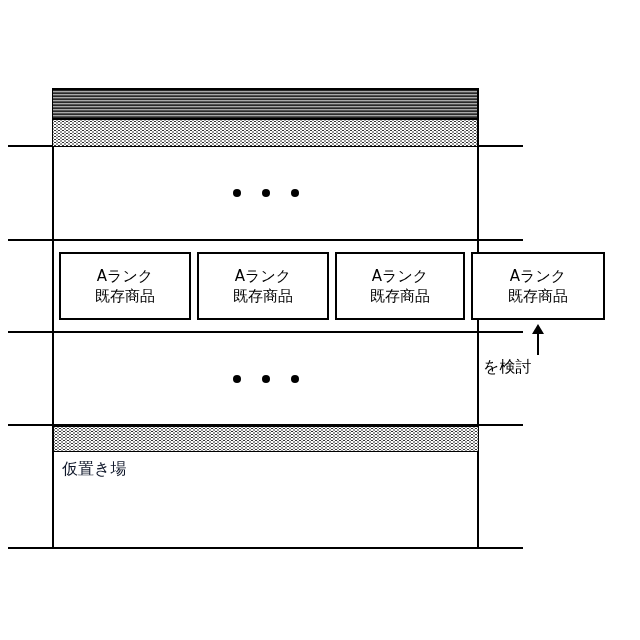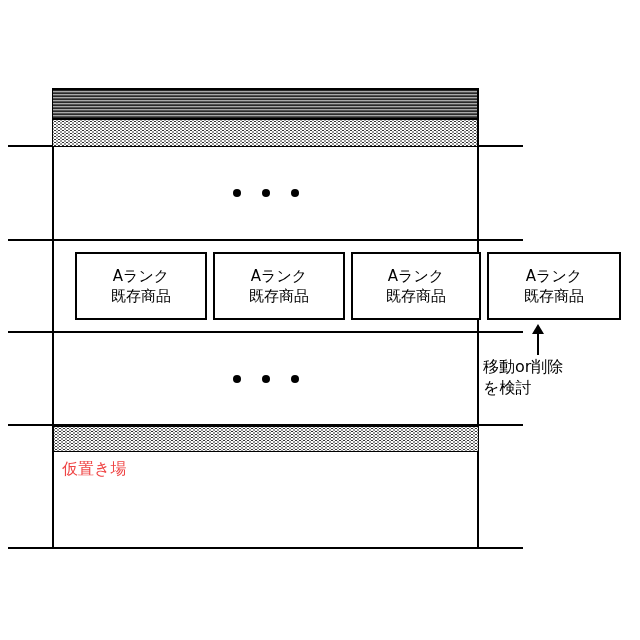--- a/index.html
+++ b/index.html
@@ -82,21 +82,20 @@
     background: #ffffff;
     z-index: 3;
     display: flex;
     flex-direction: column;
     align-items: center;
     justify-content: center;
     font-size: 15px;
     line-height: 20px;
     text-align: center;
     color: #000;
-    margin-left: 16px;
   }
   .pbox.b1 { left: 59px;  width: 128px; }
   .pbox.b2 { left: 197px; width: 128px; }
   .pbox.b3 { left: 335px; width: 126px; }
   .pbox.b4 { left: 471px; width: 130px; }
   
   .dots {
     position: absolute;
     left: 233px;
     display: flex;
@@ -142,21 +141,21 @@
     white-space: nowrap;
     color: #000;
     z-index: 3;
   }
   
   .temp-label {
     position: absolute;
     left: 62px;
     top: 459px;
     font-size: 16px;
-    color: #ef4444;
+    color: #0f172a;
     z-index: 3;
   }
 </style>
 </head>
 <body>
 
 <div class="stage">
 
   <div class="vline left"></div>
   <div class="vline right"></div>
@@ -195,20 +194,19 @@
   </div>
   <div class="pbox b4">
     <span>Aランク</span>
     <span>既存商品</span>
   </div>
 
   <div class="arrow-head"></div>
   <div class="arrow-shaft"></div>
 
   <div class="annotation">
-    <div>移動or削除</div>
     <div>を検討</div>
   </div>
 
   <div class="band-dots bottom"></div>
   <div class="temp-label">仮置き場</div>
 
 </div>
 
 </body></html>

